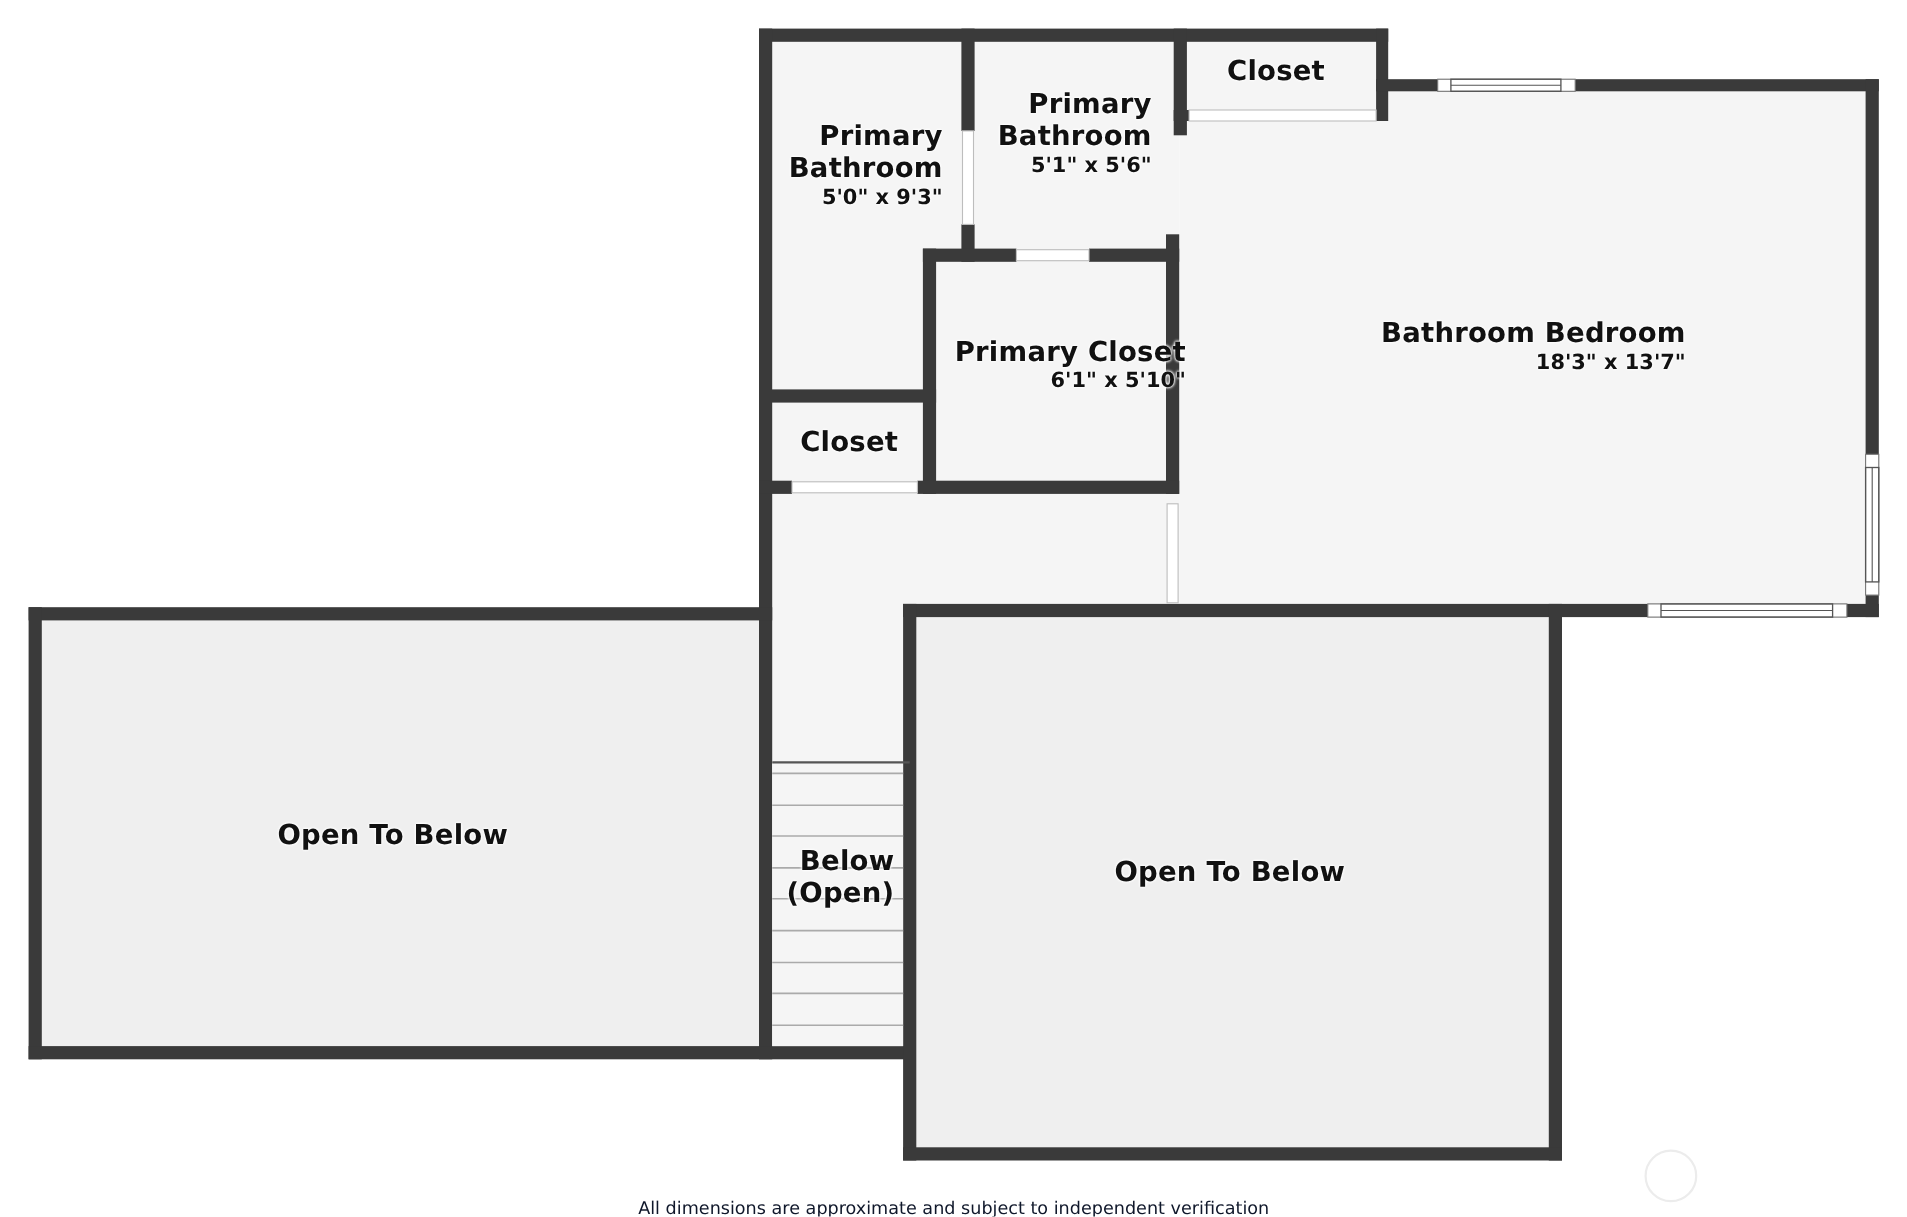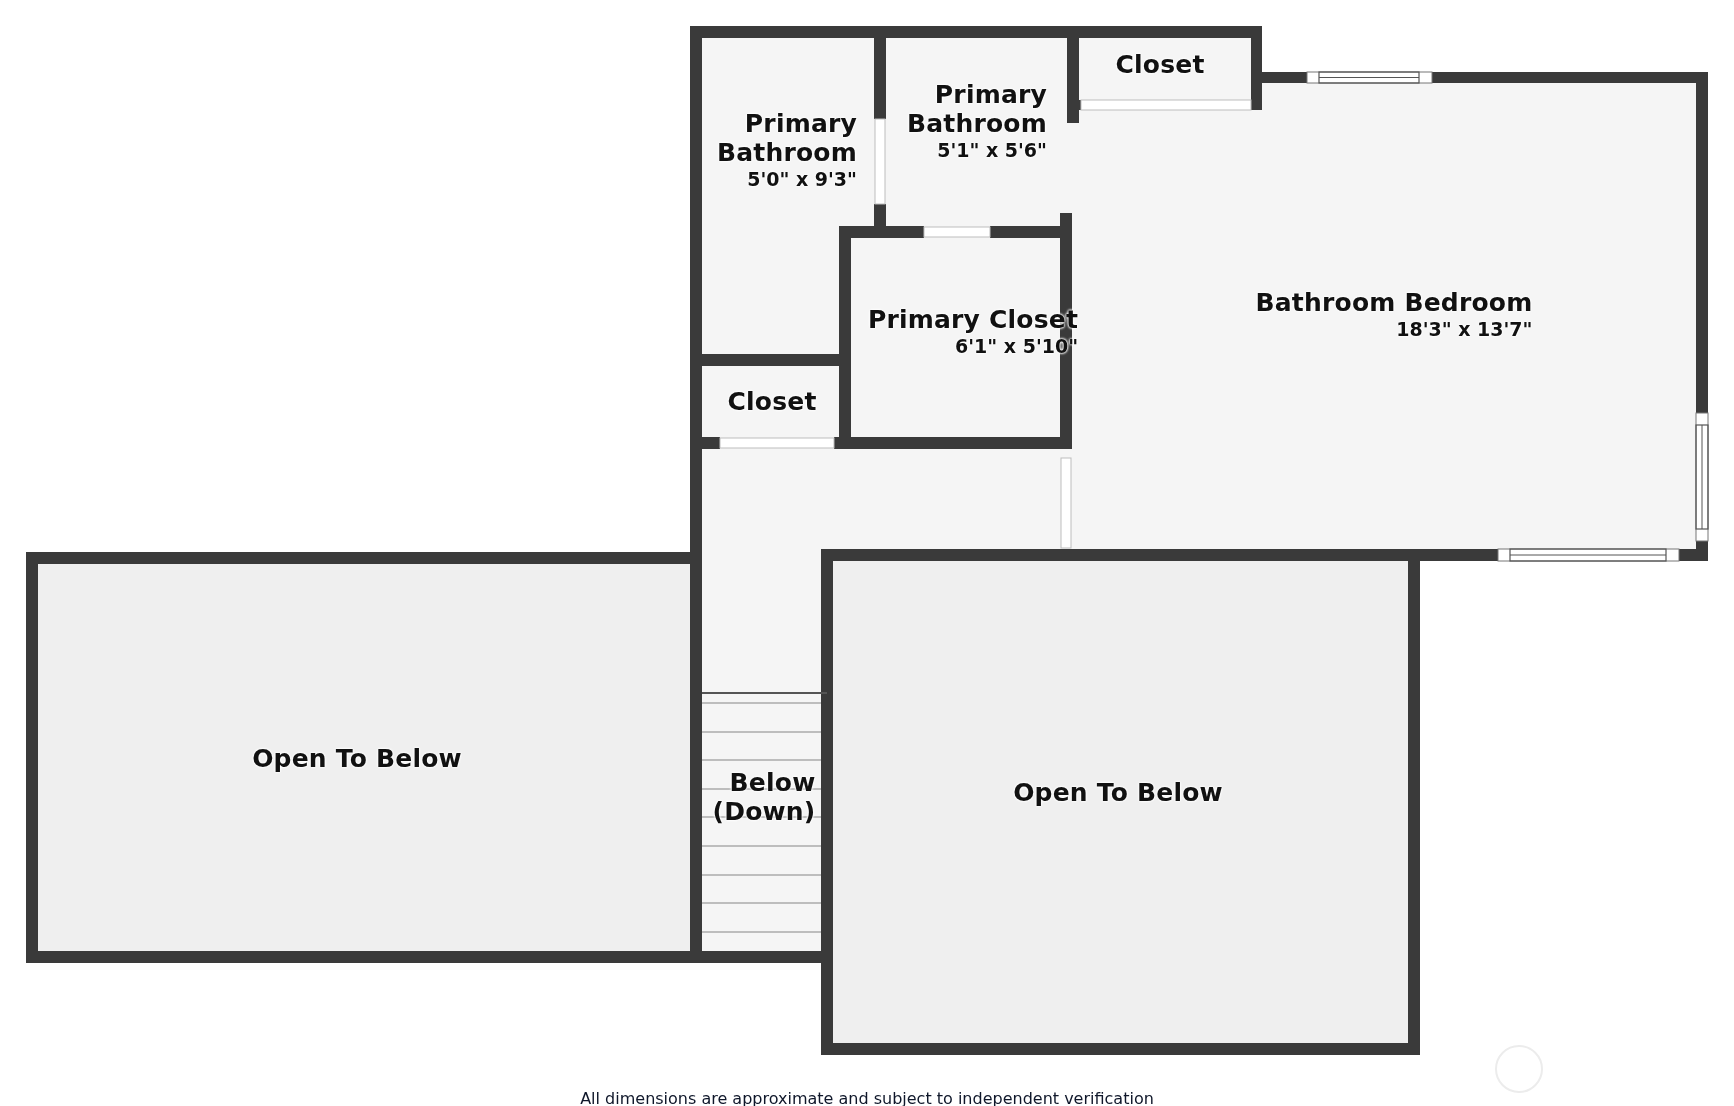--- a/index.html
+++ b/index.html
@@ -180,21 +180,21 @@
   <span class="room-name">Primary Closet</span>
   <span class="room-dim">6'1" x 5'10"</span>
 </div>
 
 <div class="room-label" style="left:772px; top:388px;">
   <span class="room-name">Closet</span>
 </div>
 
 <div class="room-label" style="left:764px; top:769px;">
   <span class="room-name">Below</span>
-  <span class="room-name">(Down)</span>
+  <span class="room-name">(Open)</span>
 </div>
 
 <div class="room-label" style="left:357px; top:745px;">
   <span class="room-name">Open To Below</span>
 </div>
 
 <div class="room-label" style="left:1118px; top:779px;">
   <span class="room-name">Open To Below</span>
 </div>
 

